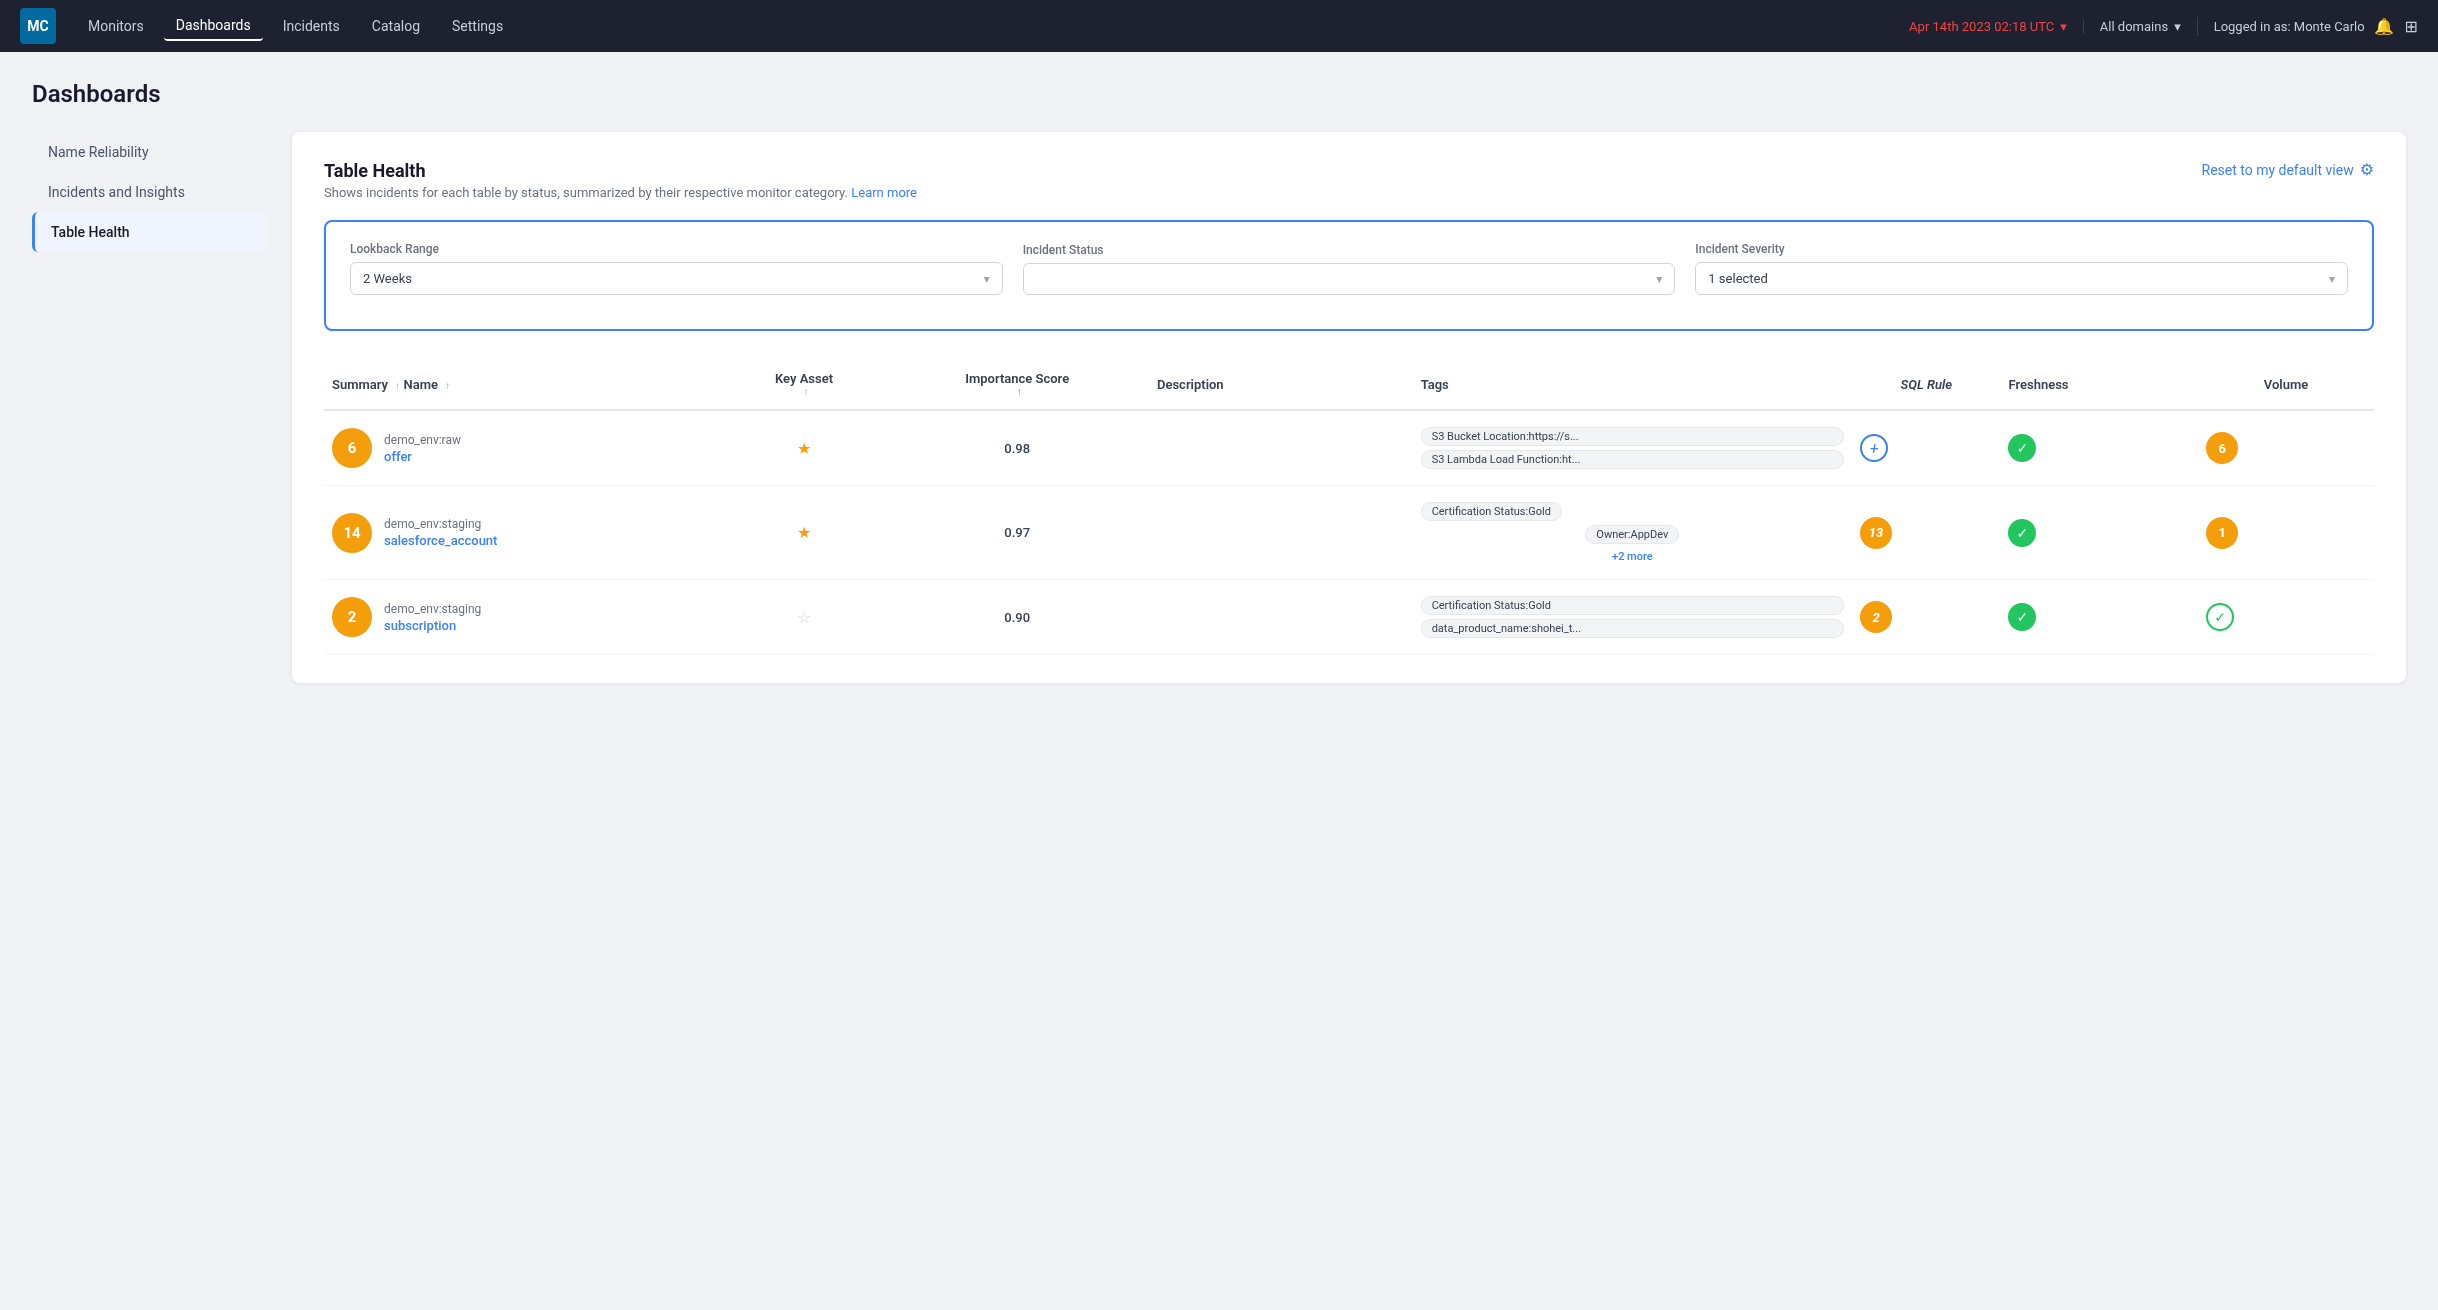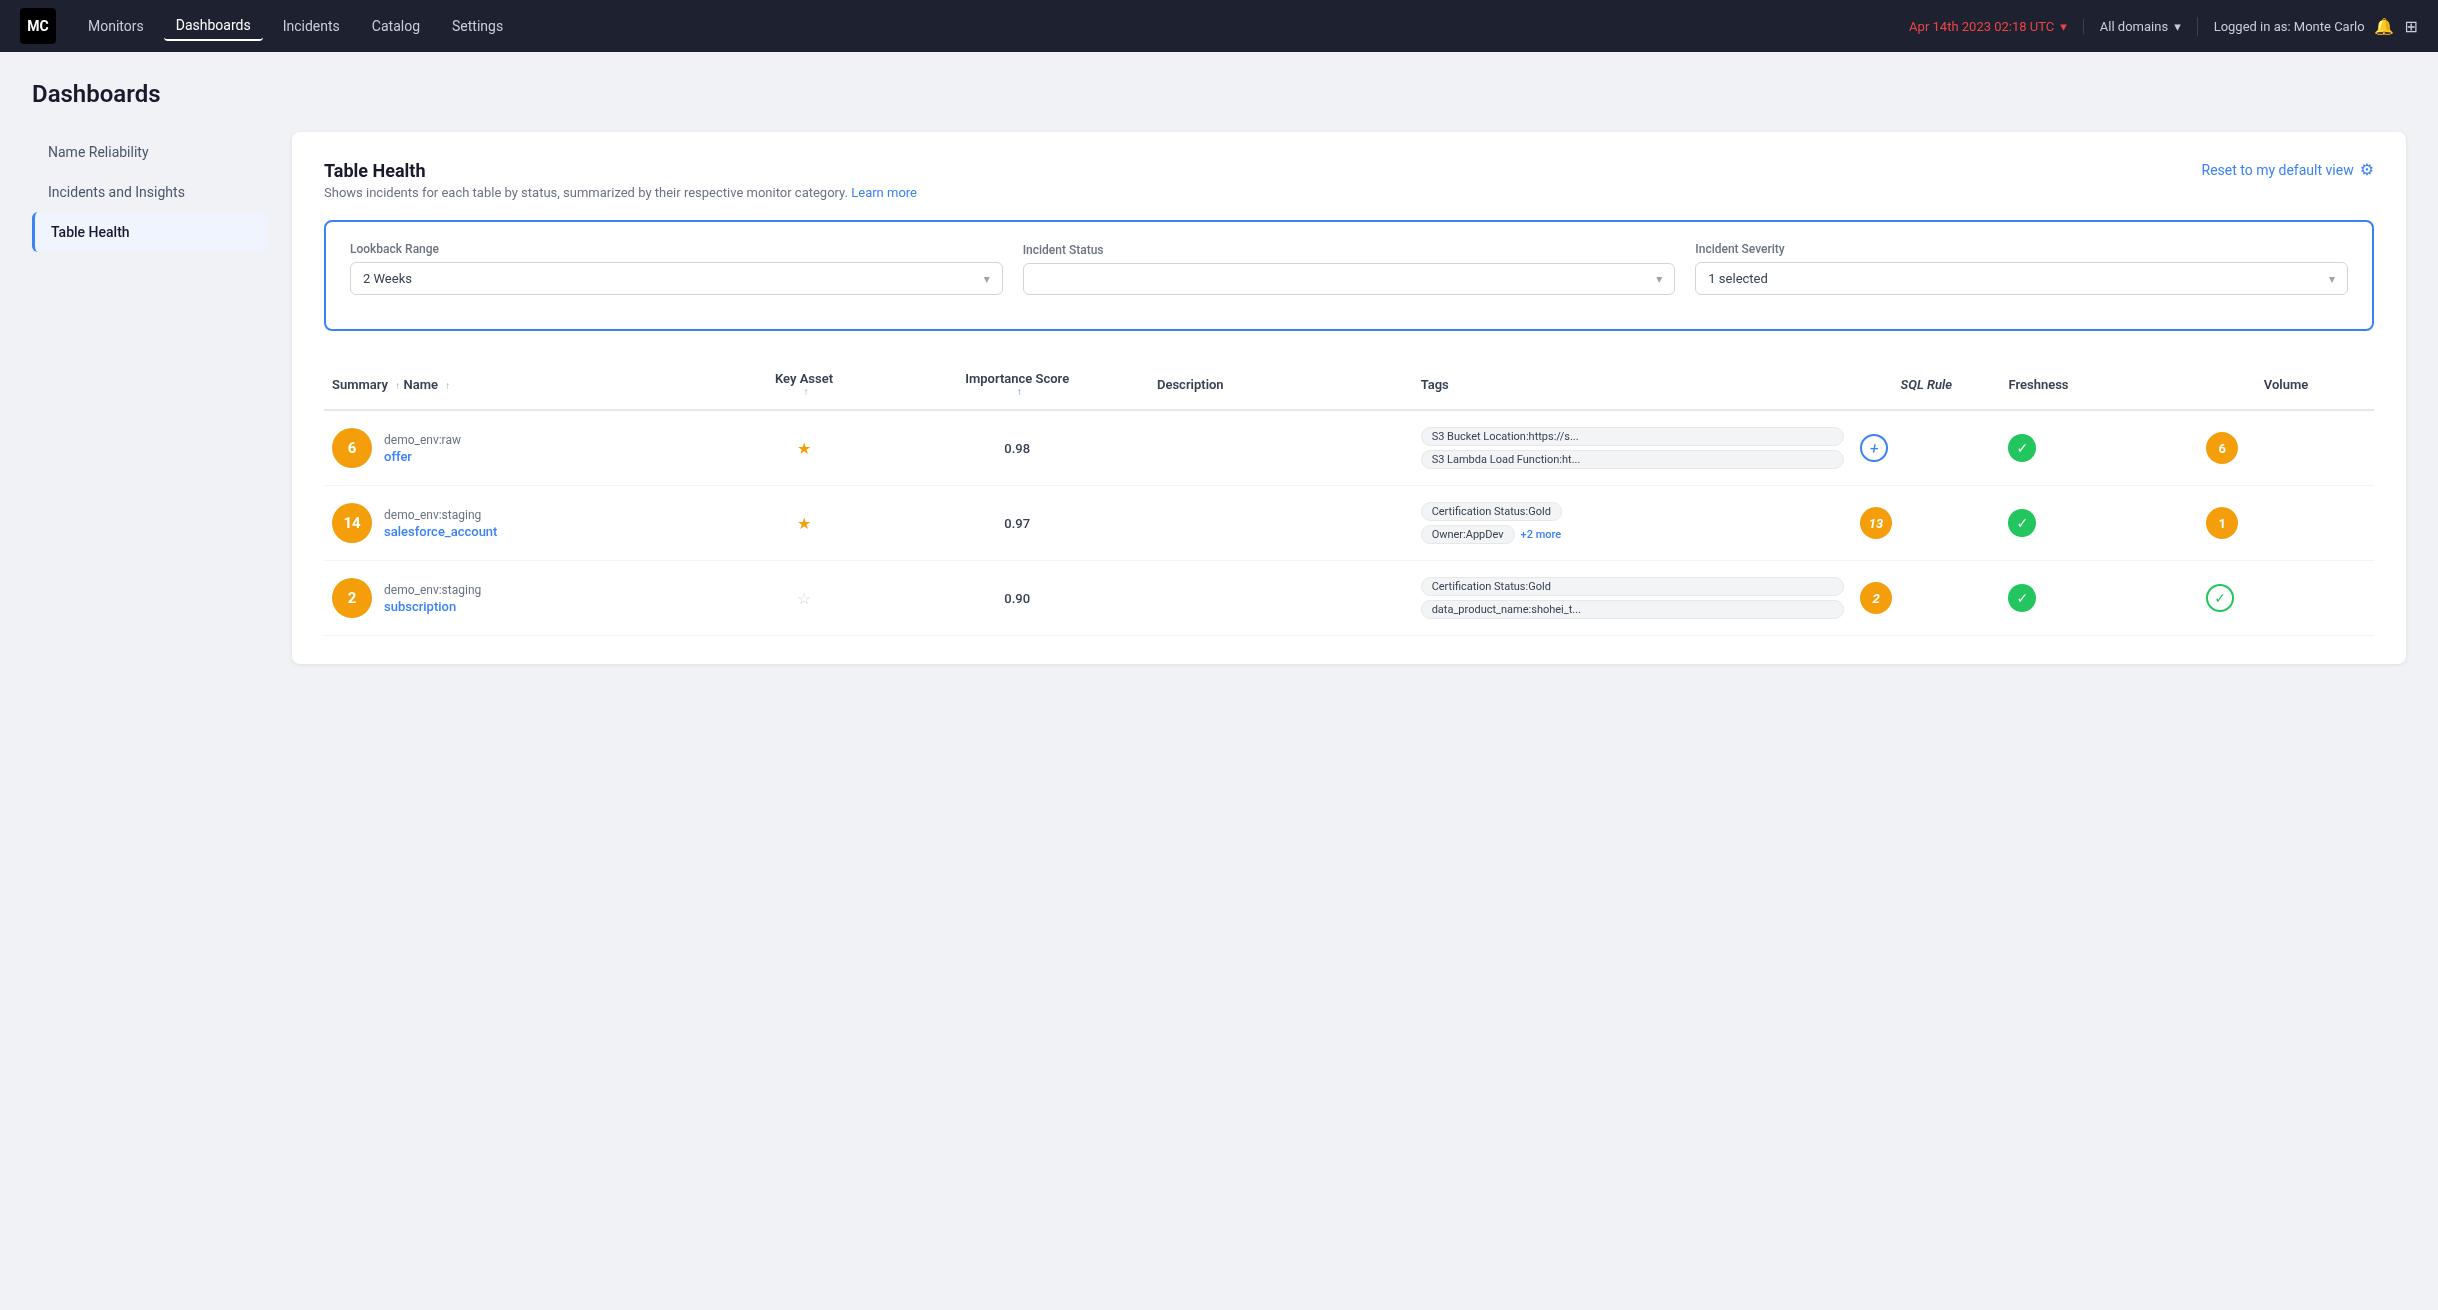--- a/index.html
+++ b/index.html
@@ -1,20 +1,20 @@
 <!DOCTYPE html>
 <html><head>
   <meta charset="utf-8">
   <style>
     *, *::before, *::after { box-sizing: border-box; margin: 0; padding: 0; }
     body { font-family: -apple-system, BlinkMacSystemFont, 'Segoe UI', Roboto, sans-serif; background: #f0f2f5; color: #1a1a2e; font-size: 14px; }
 
     
     .navbar { background: #1e2130; display: flex; align-items: center; padding: 0 20px; height: 52px; gap: 8px; }
-    .nav-logo { background: #000000; color: #fff; font-weight: 700; font-size: 14px; width: 36px; height: 36px; display: flex; align-items: center; justify-content: center; border-radius: 4px; flex-shrink: 0; margin-right: 12px; }
+    .nav-logo { background: #0369a1; color: #fff; font-weight: 700; font-size: 14px; width: 36px; height: 36px; display: flex; align-items: center; justify-content: center; border-radius: 4px; flex-shrink: 0; margin-right: 12px; }
     .nav-item { color: #c8cdd8; padding: 6px 12px; cursor: pointer; font-size: 14px; border-radius: 4px; }
     .nav-item.active { color: #fff; border-bottom: 2px solid #fff; }
     .nav-spacer { flex: 1; }
     .nav-datetime { color: #ef4444; font-size: 13px; display: flex; align-items: center; gap: 6px; }
     .nav-dropdown { color: #c8cdd8; font-size: 13px; display: flex; align-items: center; gap: 6px; border-left: 1px solid #3a3f52; padding-left: 16px; margin-left: 8px; cursor: pointer; }
     .nav-user { color: #c8cdd8; font-size: 13px; border-left: 1px solid #3a3f52; padding-left: 16px; margin-left: 8px; display: flex; align-items: center; gap: 10px; }
     .nav-icon { color: #c8cdd8; font-size: 16px; cursor: pointer; }
 
     
     .page { padding: 28px 32px; }
@@ -247,21 +247,21 @@
               </td>
               <td class="col-importance" style="text-align:center;">
                 <span class="score">0.97</span>
               </td>
               <td class="col-description"></td>
               <td class="col-tags">
                 <div class="tags-cell">
                   <div style="display:flex;align-items:center;gap:6px;">
                     <span class="tag-chip">Certification Status:Gold</span>
                   </div>
-                  <div style="display:flex;align-items:center;gap:6px;">
+                  <div style="display:flex;align-items:center;gap:6px;flex-direction:column;">
                     <span class="tag-chip">Owner:AppDev</span>
                     <span class="more-tag">+2 more</span>
                   </div>
                 </div>
               </td>
               <td class="col-sql" style="text-align:center;">
                 <div class="summary-badge" style="width:32px;height:32px;font-size:13px;">13</div>
               </td>
               <td class="col-freshness" style="text-align:center;">
                 <div class="status-check">✓</div>

